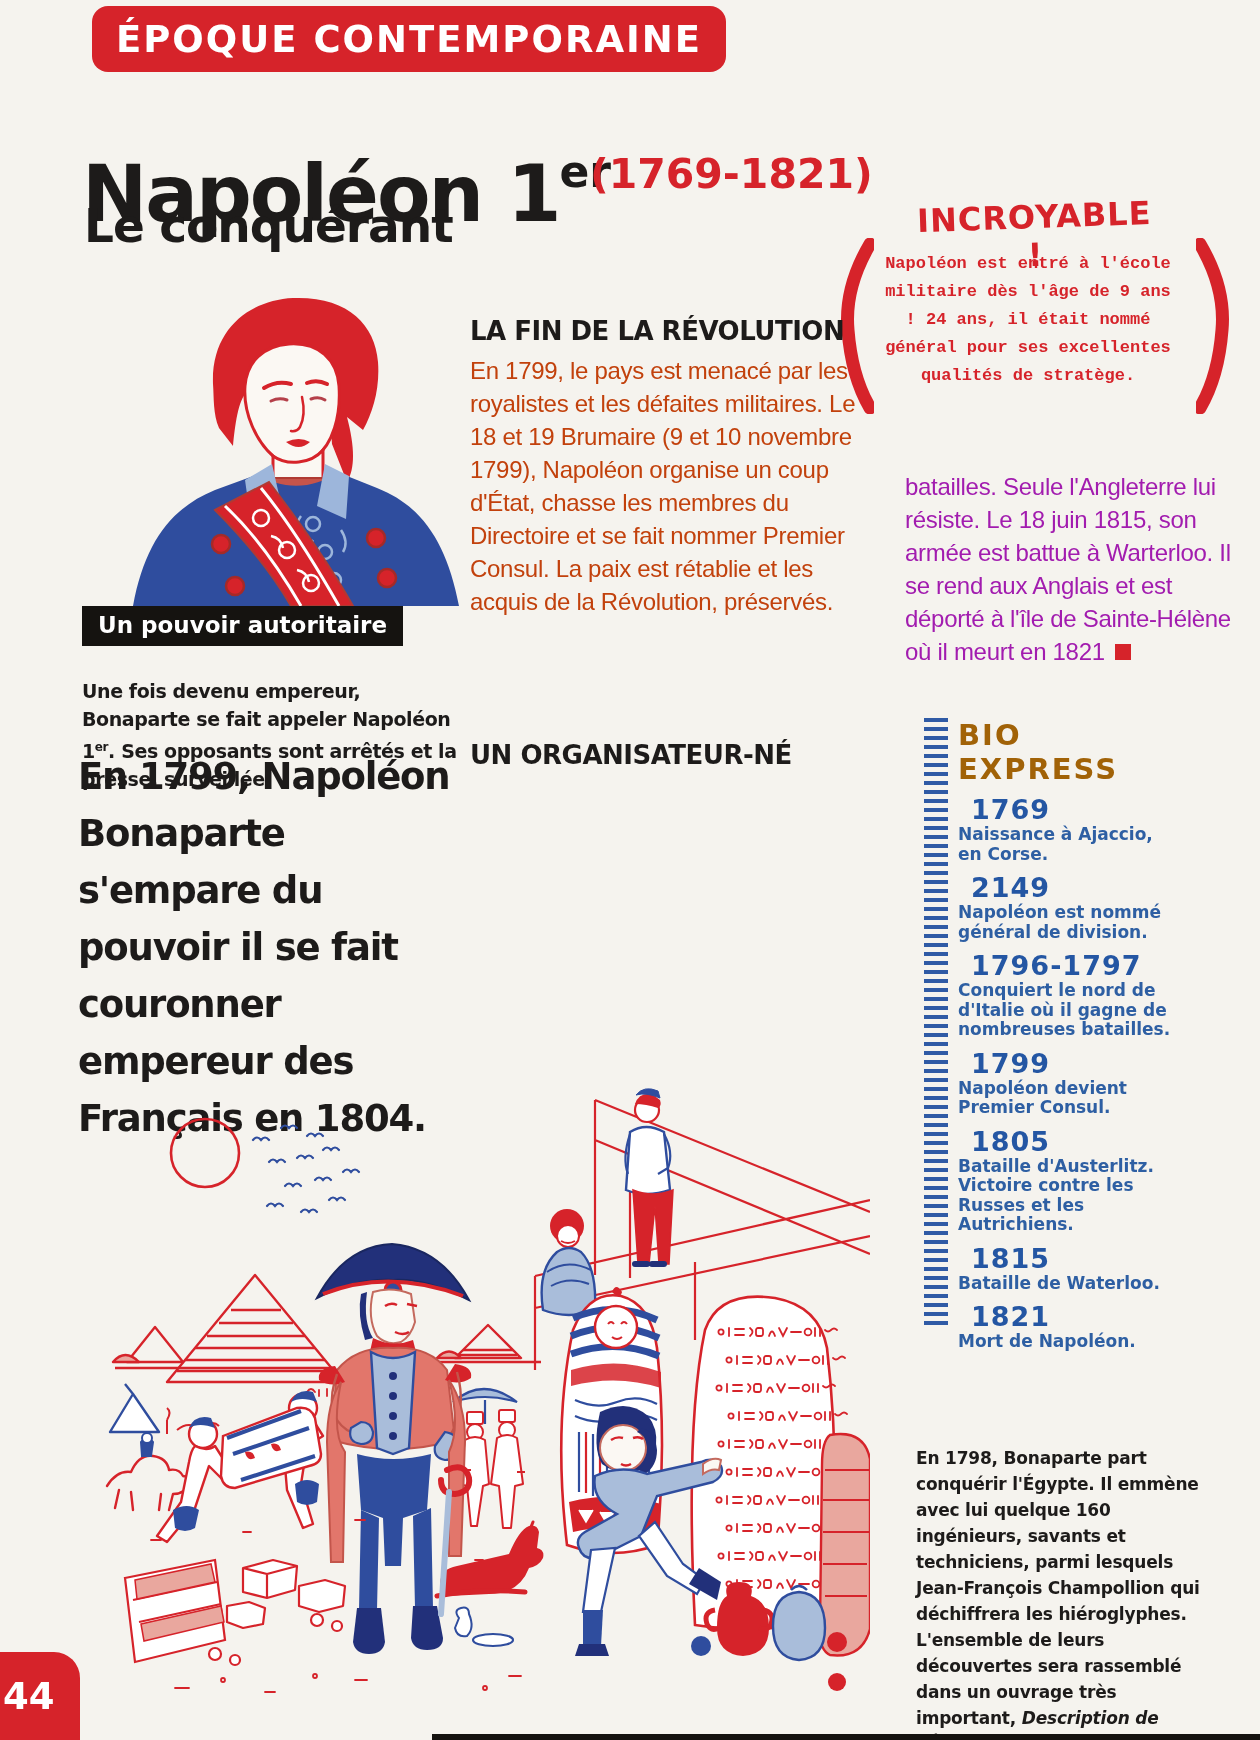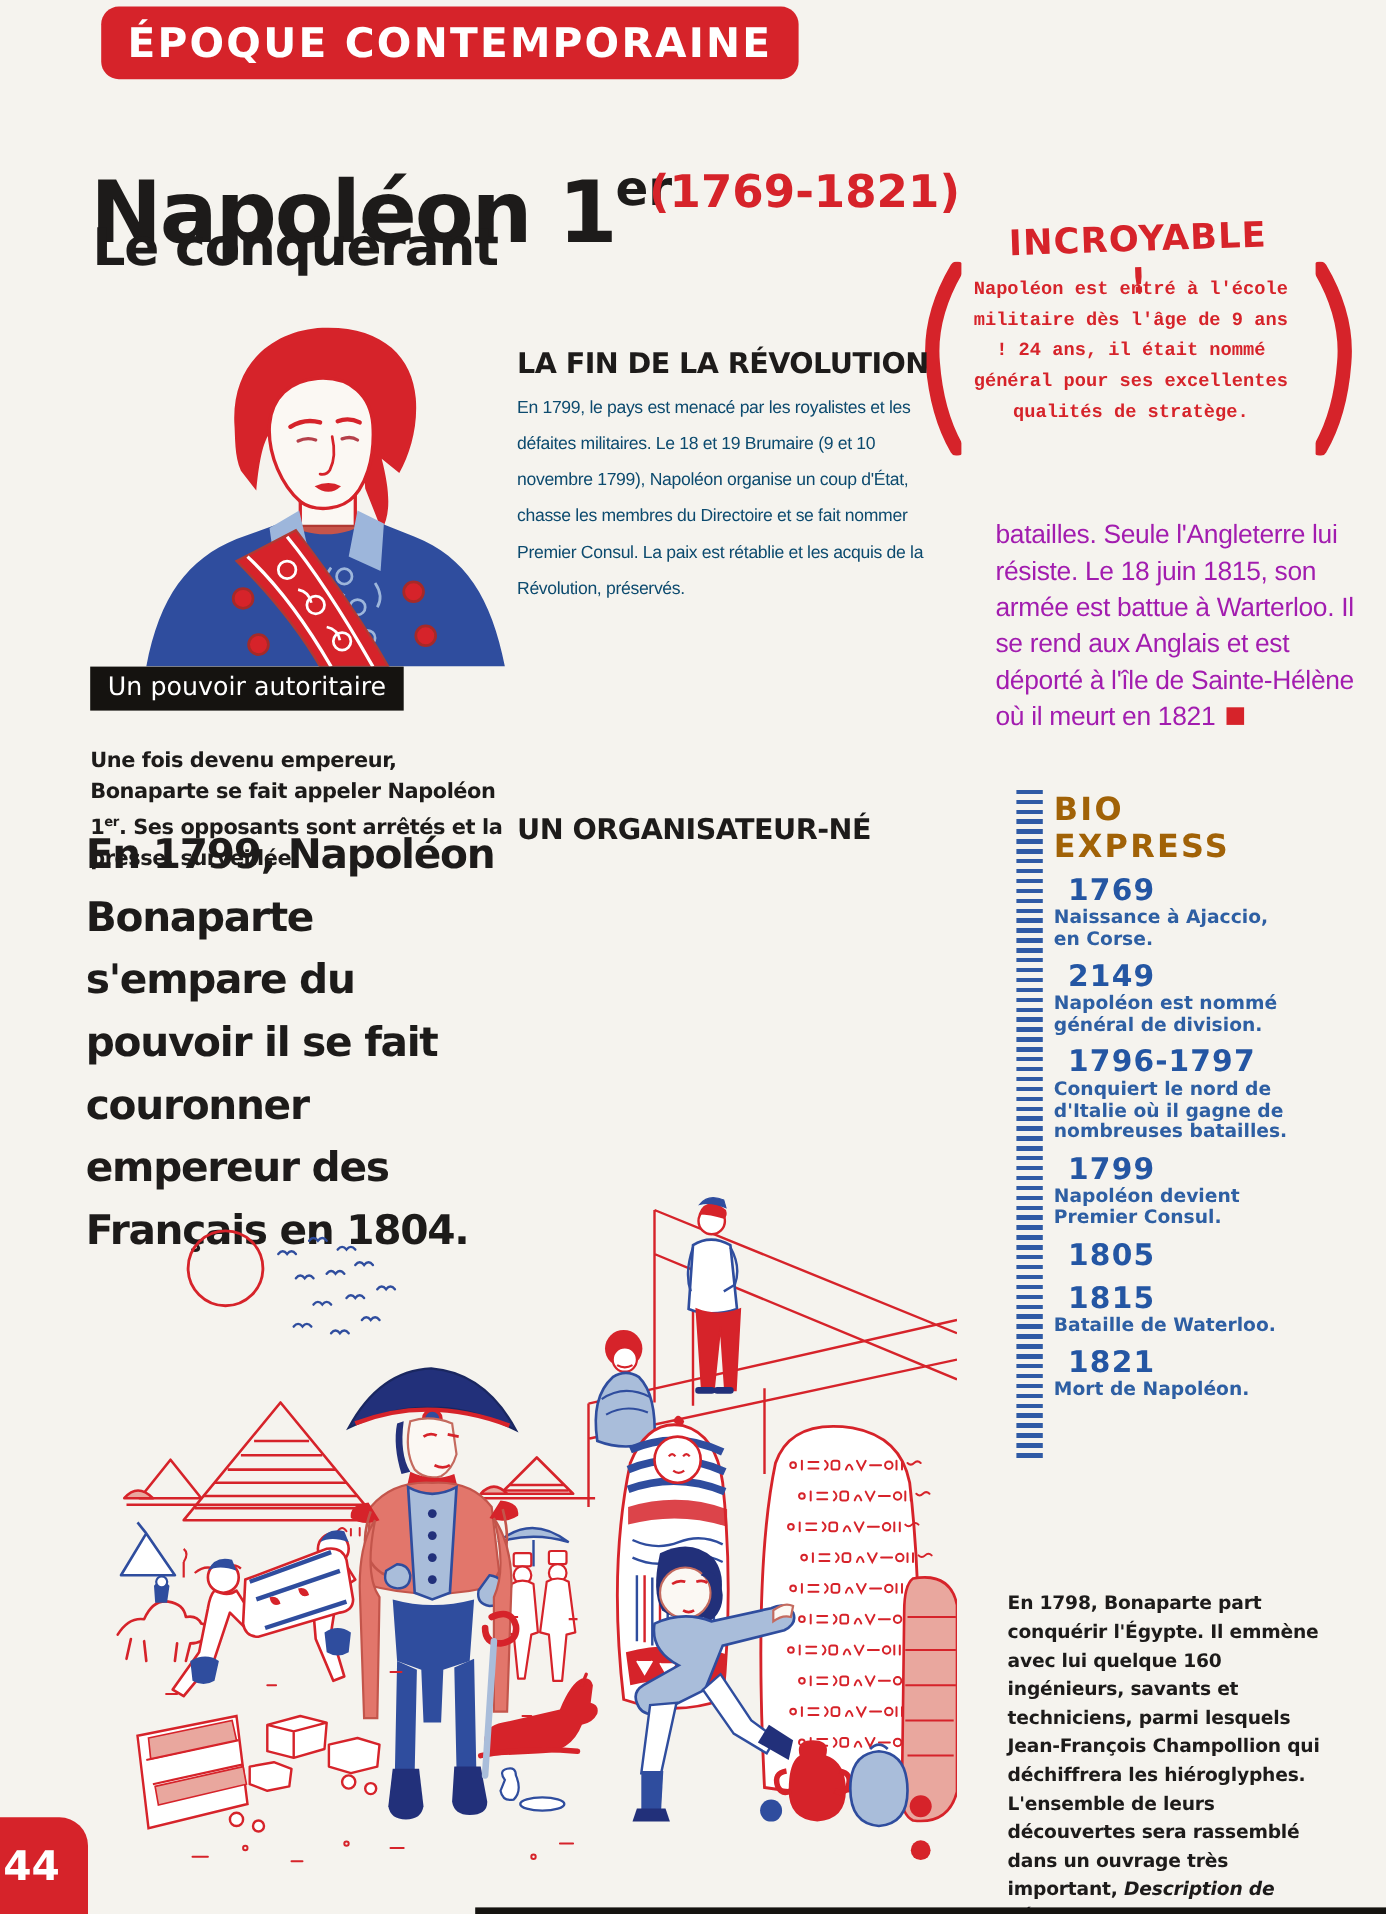--- a/index.html
+++ b/index.html
@@ -19,32 +19,32 @@
 
   
   .inc-heading{left:905px;top:198px;width:260px;text-align:center;color:#d6232a;
                font-family:"DejaVu Sans",sans-serif;font-weight:800;font-size:32px;letter-spacing:1px;
                transform:rotate(-2deg);}
   .inc-text{left:880px;top:250px;width:296px;text-align:center;color:#d6232a;
             font-family:"Liberation Mono",monospace;font-weight:700;font-size:17px;line-height:28px;}
   .paren{width:34px;height:176px;}
 
   
-  .blackbox{background:#151310;color:#fff;font-family:"DejaVu Sans",sans-serif;font-weight:400;
+  .blackbox{background:#151310;color:#fff;font-family:"DejaVu Sans",sans-serif;font-weight:700;
             padding:6px 16px 8px 16px;display:inline-block;}
   .pouvoir-box{left:82px;top:606px;font-size:23px;}
   .pouvoir-text{left:82px;top:658px;width:388px;font-family:"DejaVu Sans",sans-serif;font-weight:700;
                 font-size:19px;line-height:28px;letter-spacing:-0.4px;}
   .pouvoir-text sup{font-size:12px;}
   .statement{left:78px;top:748px;width:398px;font-family:"DejaVu Sans",sans-serif;font-weight:800;
              font-size:37px;line-height:57px;letter-spacing:-1.2px;}
 
   
   .colhead{font-family:"DejaVu Sans",sans-serif;font-weight:800;font-size:26px;letter-spacing:-0.5px;margin:0;}
-  .coltext{font-size:16px;line-height:33px;letter-spacing:-0.3px;color:#0c4a6e;margin:8px 0 0 0;}
+  .coltext{font-size:24px;line-height:33px;letter-spacing:-0.3px;color:#c2410c;margin:8px 0 0 0;}
   .col-rev{left:470px;top:316px;width:392px;}
   .col-org{left:470px;top:740px;width:392px;}
   .col-suite{left:866px;top:446px;width:336px;font-size:24px;line-height:33px;letter-spacing:-0.3px;color:#a21caf;margin-left:39px;}
   .endsq{display:inline-block;width:16px;height:16px;background:#d6232a;margin-left:10px;}
 
   
   .bio-ruler{left:924px;top:718px;width:24px;height:612px;
              background:repeating-linear-gradient(to bottom,#2f5aa5 0 4px,rgba(0,0,0,0) 4px 9px);}
   .bio{left:958px;top:718px;width:222px;}
   .bio-heading{color:#a16207;font-family:"DejaVu Sans",sans-serif;font-weight:800;font-size:29px;
@@ -160,20 +160,21 @@
     <div>
       <div class="bio-year">1796-1797</div>
       <div class="bio-text">Conquiert le nord de d'Italie où il gagne de nombreuses batailles.</div>
     </div>
     <div>
       <div class="bio-year">1799</div>
       <div class="bio-text">Napoléon devient Premier Consul.</div>
     </div>
     <div>
       <div class="bio-year">1805</div>
+      <div class="bio-text">Bataille d'Austerlitz. Victoire contre les Russes et les Autrichiens.</div>
     </div>
     <div>
       <div class="bio-year">1815</div>
       <div class="bio-text">Bataille de Waterloo.</div>
     </div>
     <div>
       <div class="bio-year">1821</div>
       <div class="bio-text">Mort de Napoléon.</div>
     </div>
   </div>

